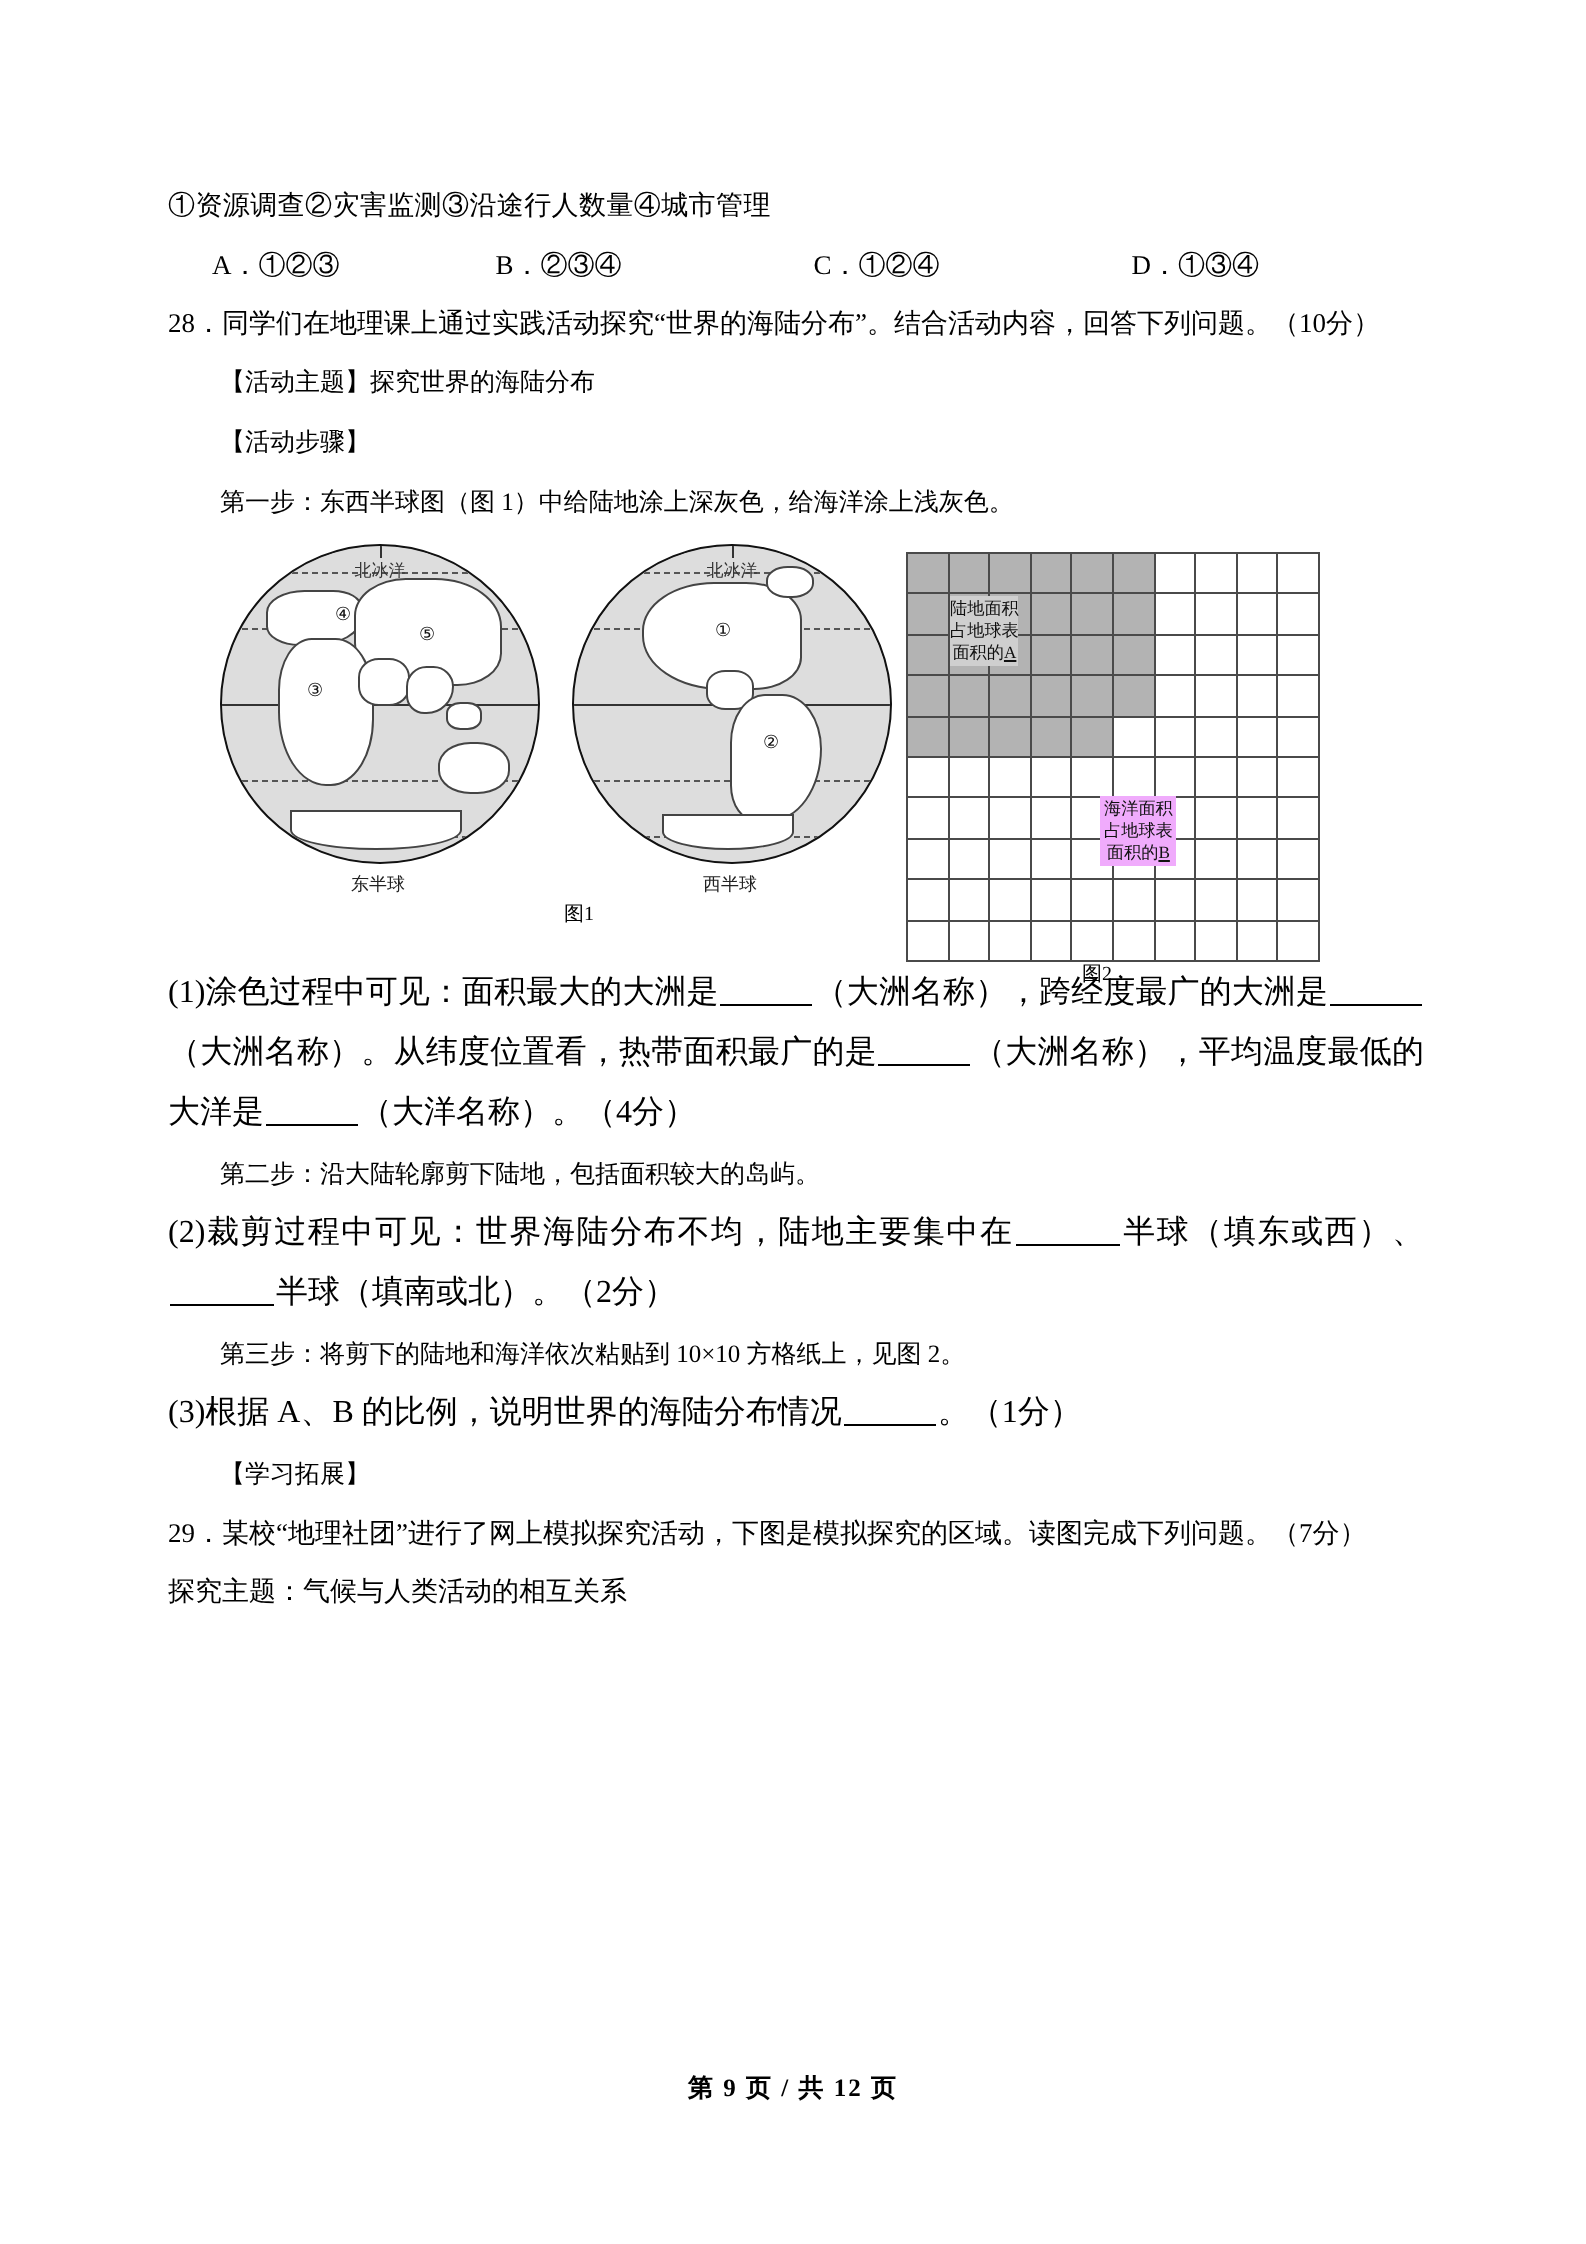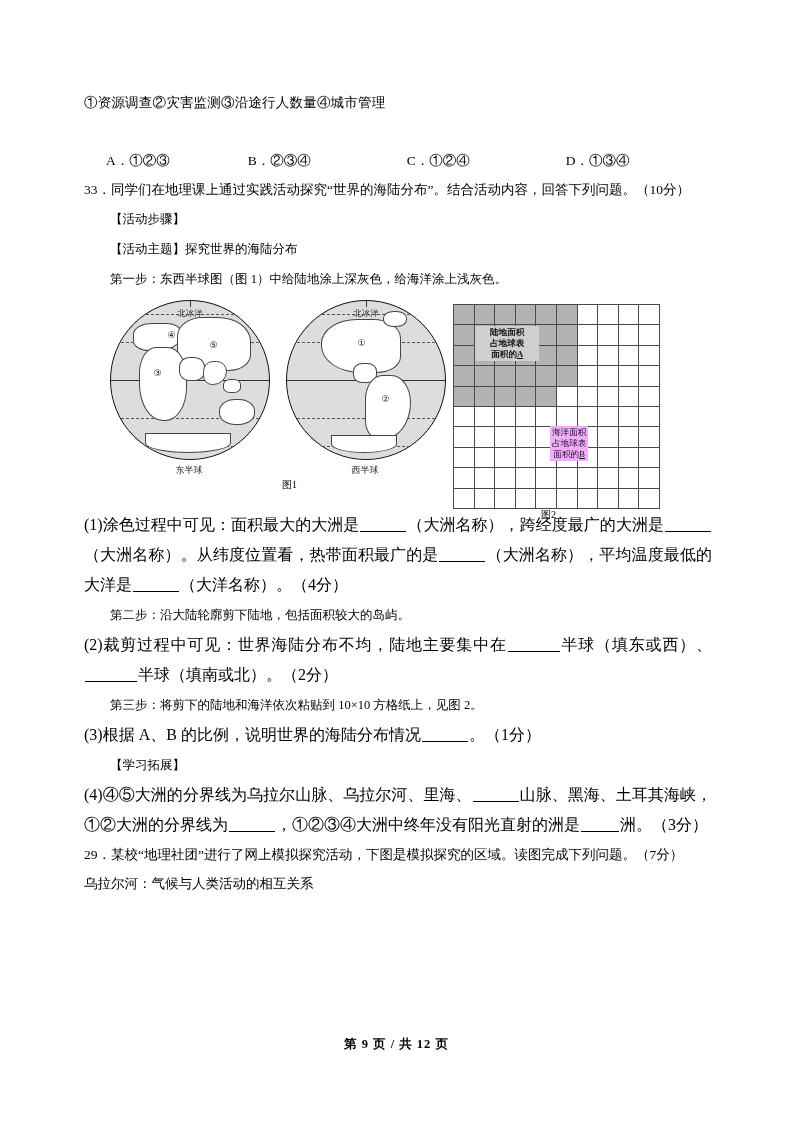--- a/index.html
+++ b/index.html
@@ -40,21 +40,20 @@
     font-size: 13.5px;
     line-height: 29px;
   }
   .opts {
     font-size: 13.5px;
     line-height: 29px;
     padding-left: 22px;
   }
   .opts .opt {
     display: inline-block;
-    margin-top: 28px;
   }
   .gap-a { display:inline-block; width: 78px; }
   .gap-b { display:inline-block; width: 96px; }
   .gap-c { display:inline-block; width: 96px; }
 
   .step {
     font-size: 12.5px;
     line-height: 30px;
     padding-left: 26px;
     font-family: "Liberation Serif","DejaVu Serif",serif;
@@ -197,22 +196,21 @@
     line-height: 11px;
     text-align: center;
     color: #111;
     font-family: "Liberation Serif","DejaVu Serif",serif;
     white-space: nowrap;
   }
   .note-a {
     left: 22px;
     top: 22px;
     background: #cfcfcf;
-    padding: 1px 15px;
-    font-weight: bold;
+    padding: 1px 0;
   }
   .note-b {
     left: 97px;
     top: 122px;
     background: #f0abfc;
     padding: 1px 2px;
   }
   .fig2-caption {
     position: absolute;
     left: 88px;
@@ -238,23 +236,23 @@
 
 <div class="page">
   <div class="content">
 
     <div class="line">①资源调查②灾害监测③沿途行人数量④城市管理</div>
 
     <div class="opts">
       <span class="opt"><span>A．</span><span>①②③</span></span><span class="gap-a"></span><span class="opt"><span>B．</span><span>②③④</span></span><span class="gap-b"></span><span class="opt"><span>C．</span><span>①②④</span></span><span class="gap-c"></span><span class="opt"><span>D．</span><span>①③④</span></span>
     </div>
 
-    <div class="q-line">33．同学们在地理课上通过实践活动探究“世界的海陆分布”。结合活动内容，回答下列问题。（10分）</div>
+    <div class="q-line">28．同学们在地理课上通过实践活动探究“世界的海陆分布”。结合活动内容，回答下列问题。（10分）</div>
+    <div class="bracket-head">【活动主题】探究世界的海陆分布</div>
     <div class="bracket-head">【活动步骤】</div>
-    <div class="bracket-head">【活动主题】探究世界的海陆分布</div>
     <div class="step">第一步：东西半球图（图 1）中给陆地涂上深灰色，给海洋涂上浅灰色。</div>
 
     <div class="figures">
 
       <div class="globes">
 
         <div class="globe-wrap" style="left:0px;">
           <div class="globe">
             <div class="ocean"></div>
             <div class="meridian"></div>
@@ -443,21 +441,20 @@
     <div class="step">第二步：沿大陆轮廓剪下陆地，包括面积较大的岛屿。</div>
 
     <div class="sub-q"><span>(2)裁剪过程中可见：世界海陆分布不均，陆地主要集中在</span><span class="blank lg"></span><span>半球（填东或西）、</span><span class="blank lg"></span><span>半球（填南或北）。（2分）</span></div>
 
     <div class="step">第三步：将剪下的陆地和海洋依次粘贴到 10×10 方格纸上，见图 2。</div>
 
     <div class="sub-q"><span>(3)根据 A、B 的比例，说明世界的海陆分布情况</span><span class="blank"></span><span>。（1分）</span></div>
 
     <div class="bracket-head">【学习拓展】</div>
 
-    <div class="sub-q"><span>(4)④⑤大洲的分界线为乌拉尔山脉、乌拉尔河、里海、</span><span class="blank"></span><span>山脉、黑海、土耳其海峡，①②大洲的分界线为</span><span class="blank"></span><span>，①②③④大洲中终年没有阳光直射的洲是</span><span class="blank sm"></span><span>洲。（3分）</span></div>
 
     <div class="q-line">29．某校“地理社团”进行了网上模拟探究活动，下图是模拟探究的区域。读图完成下列问题。（7分）</div>
-    <div class="q-line">乌拉尔河：气候与人类活动的相互关系</div>
+    <div class="q-line">探究主题：气候与人类活动的相互关系</div>
 
   </div>
 
   <div class="footer">第 9 页 / 共 12 页</div>
 </div>
 
 </body></html>

